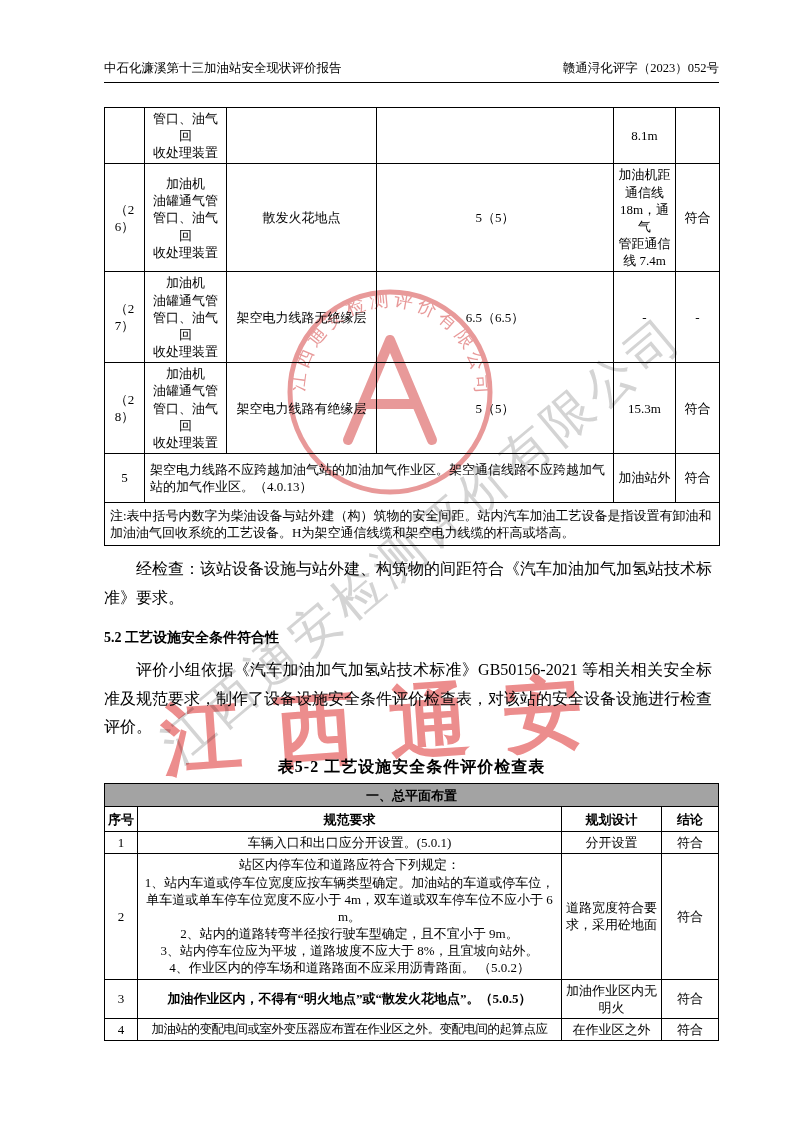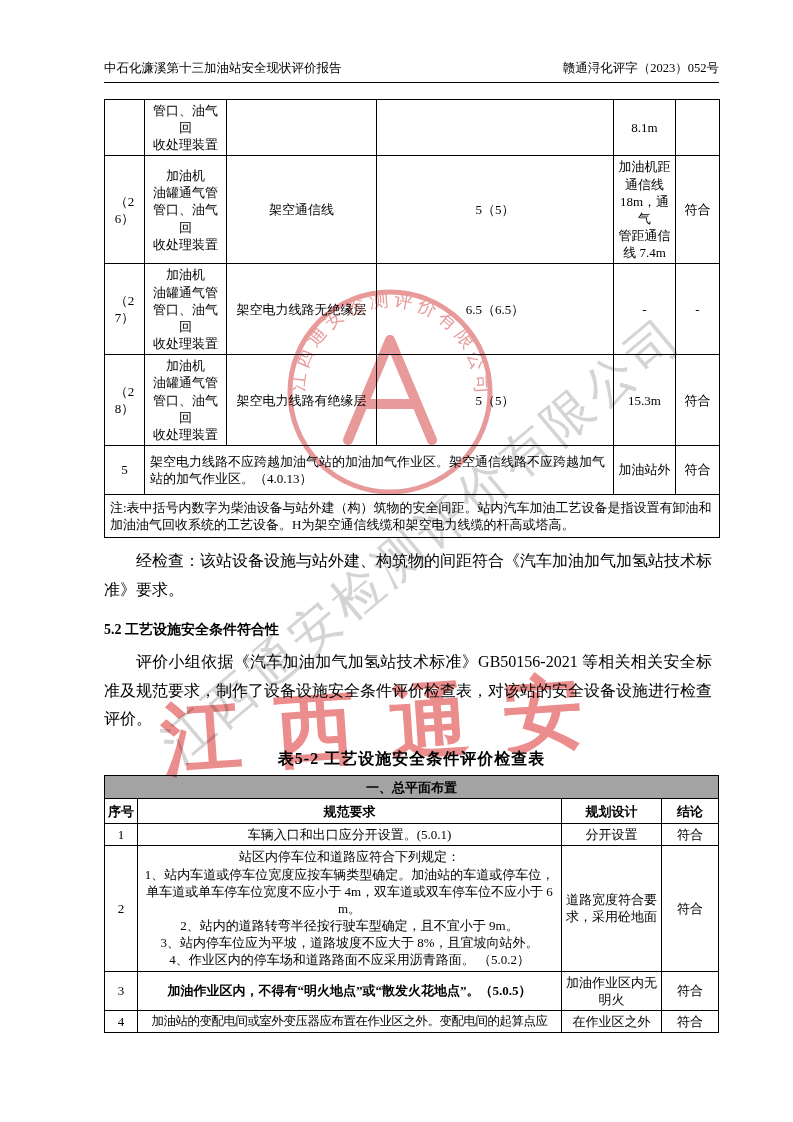--- a/index.html
+++ b/index.html
@@ -8,21 +8,21 @@
   .content{position:absolute;left:104px;top:60px;width:615px;}
 
   
   .doc-header{display:flex;justify-content:space-between;align-items:flex-end;
               font-size:12.5px;padding-bottom:5px;border-bottom:1.5px solid #000;}
 
   
   table{border-collapse:collapse;width:100%;table-layout:fixed;}
   td,th{border:1px solid #000;padding:2px 3px;vertical-align:middle;text-align:center;
         font-size:13px;line-height:1.32;white-space:pre-line;word-break:break-all;}
-  .t1{margin-top:16px;}
+  .t1{margin-top:24px;}
   .t1 .r0 td{height:36px;}
   .t1 .r1 td{height:92px;}
   .t1 .r2 td{height:70px;}
   .t1 .r3 td{height:76px;}
   .t1 .r5 td{height:42px;}
   .cell-left{text-align:left;padding:3px 5px;}
   .note-cell{text-align:left;font-size:13px;padding:4px 5px;}
 
   
   .body-text{font-size:16px;line-height:1.8;text-align:justify;text-indent:2em;margin:9px 7px 0 0;}
@@ -78,21 +78,21 @@
           <td></td>
           <td>8.1m</td>
           <td></td>
         </tr>
         <tr class="r1">
           <td>（26）</td>
           <td>加油机
 油罐通气管
 管口、油气回
 收处理装置</td>
-          <td>架空通信线</td>
+          <td>散发火花地点</td>
           <td>5（5）</td>
           <td>加油机距
 通信线
 18m，通气
 管距通信
 线 7.4m</td>
           <td>符合</td>
         </tr>
         <tr class="r2">
           <td>（27）</td>

